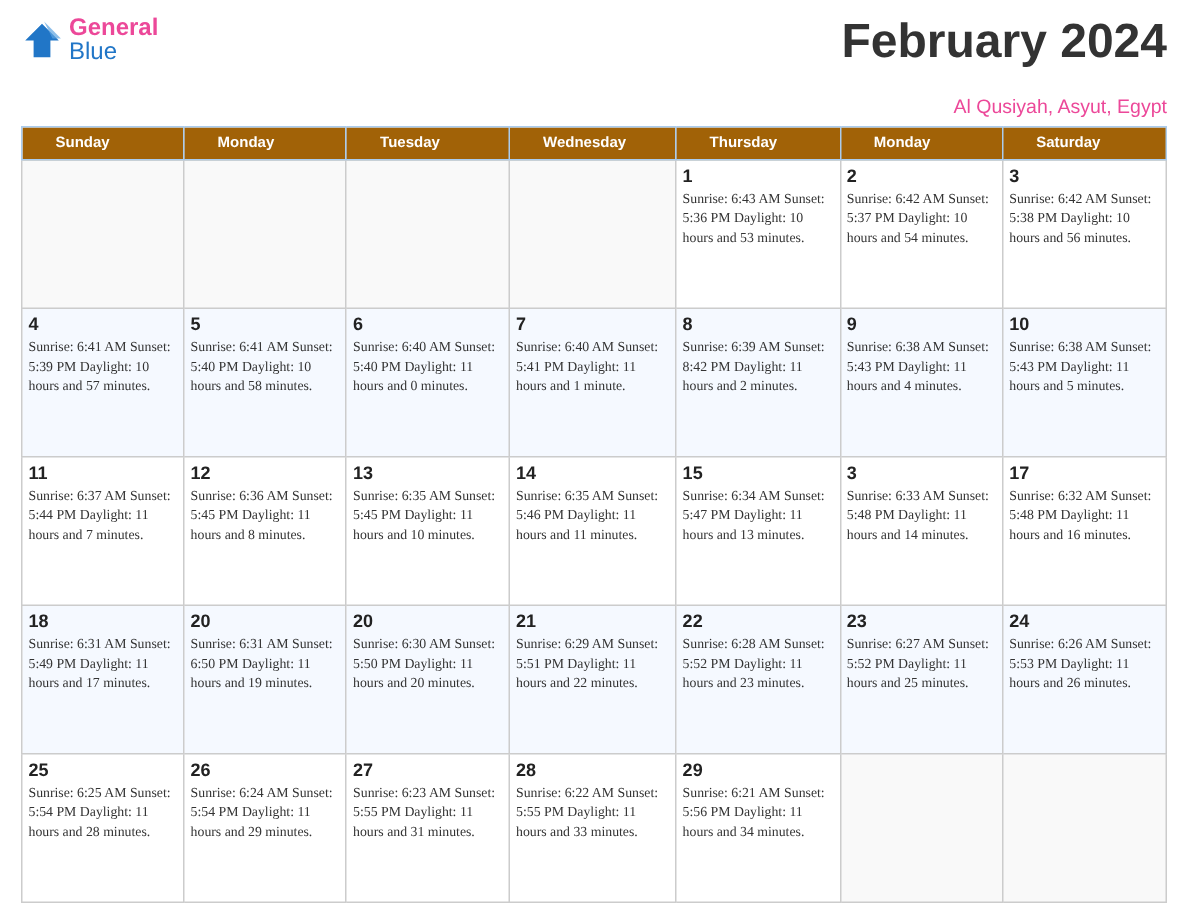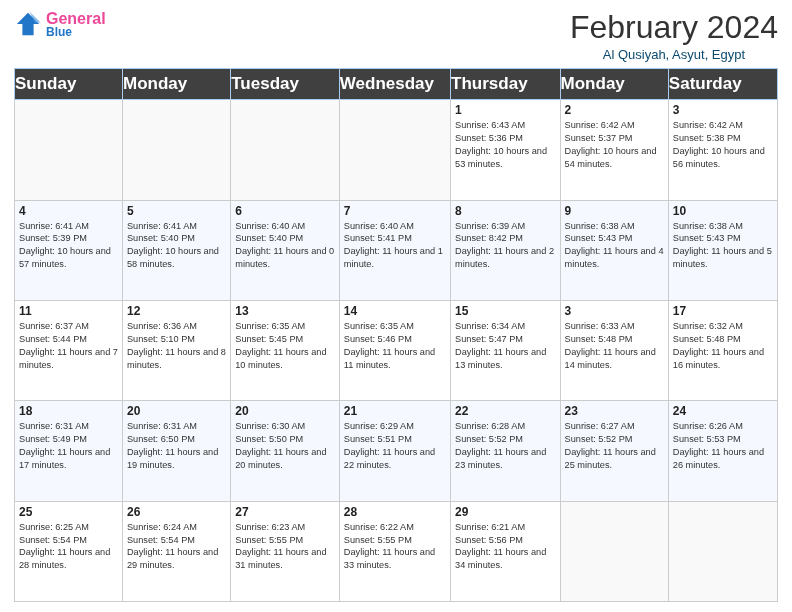--- a/index.html
+++ b/index.html
@@ -36,41 +36,40 @@
     }
     .logo-icon {
       width: 28px;
       height: 28px;
     }
     .title-area {
       text-align: right;
     }
     .month-title {
       font-size: 32px;
-      font-weight: normal;
+      font-weight: bold;
       color: #333;
       line-height: 1.1;
     }
     .location {
       font-size: 13px;
-      color: #0c4a6e;
-      margin-top: 2px;
-      text-align: center;
+      color: #ec4899;
+      margin-top: 18px;
     }
     .calendar {
       width: 100%;
       border-collapse: collapse;
       flex: 1;
     }
     .calendar th {
-      background-color: #404040;
+      background-color: #a16207;
       color: #fff;
-      font-size: 17px;
+      font-size: 10px;
       font-weight: bold;
-      padding: 5px 0;
+      padding: 5px 22px;
       text-align: left;
       border: 1px solid #aaccee;
     }
     .calendar td {
       border: 1px solid #ccc;
       vertical-align: top;
       padding: 3px 4px;
       width: 113px;
       height: 82px;
       font-size: 9.5px;
@@ -84,41 +83,42 @@
       font-size: 12px;
       font-weight: bold;
       color: #222;
       margin-bottom: 2px;
       display: block;
     }
     .day-info {
       font-size: 9.2px;
       color: #333;
       line-height: 1.4;
+      font-family: Liberation Serif, serif;
     }
     .calendar tr:nth-child(even) td {
       background: #f5f9ff;
     }
     .calendar tr:nth-child(even) td.empty {
       background: #f0f4f8;
     }
   </style>
 </head>
 <body>
 
 <div class="page">
   <div class="header">
     <div class="logo">
       <svg class="logo-icon" viewBox="0 0 40 40">
         <polygon points="20,4 36,20 28,20 28,36 12,36 12,20 4,20" fill="#2176c7"></polygon>
         <polygon points="22,2 38,18 30,18" fill="#5ba3e0" opacity="0.7"></polygon>
       </svg>
       <div class="logo-text">
         <div style="color:#ec4899; font-size:16px; font-weight:bold;">General</div>
-        <div style="color:#2176c7; font-size:12px; font-weight:bold; margin-top:-2px;">Blue</div>
+        <div style="color:#2176c7; font-size:16px; font-weight:normal; margin-top:-2px;">Blue</div>
       </div>
     </div>
     <div class="title-area">
       <div class="month-title">February 2024</div>
       <div class="location">Al Qusiyah, Asyut, Egypt</div>
     </div>
   </div>
 
   <table class="calendar">
     <thead>
@@ -215,21 +215,21 @@
           <td>
             <span class="day-num">11</span>
             <div class="day-info">Sunrise: 6:37 AM
 Sunset: 5:44 PM
 Daylight: 11 hours
 and 7 minutes.</div>
           </td>
           <td>
             <span class="day-num">12</span>
             <div class="day-info">Sunrise: 6:36 AM
-Sunset: 5:10 PM
+Sunset: 5:45 PM
 Daylight: 11 hours
 and 8 minutes.</div>
           </td>
           <td>
             <span class="day-num">13</span>
             <div class="day-info">Sunrise: 6:35 AM
 Sunset: 5:45 PM
 Daylight: 11 hours
 and 10 minutes.</div>
           </td>

